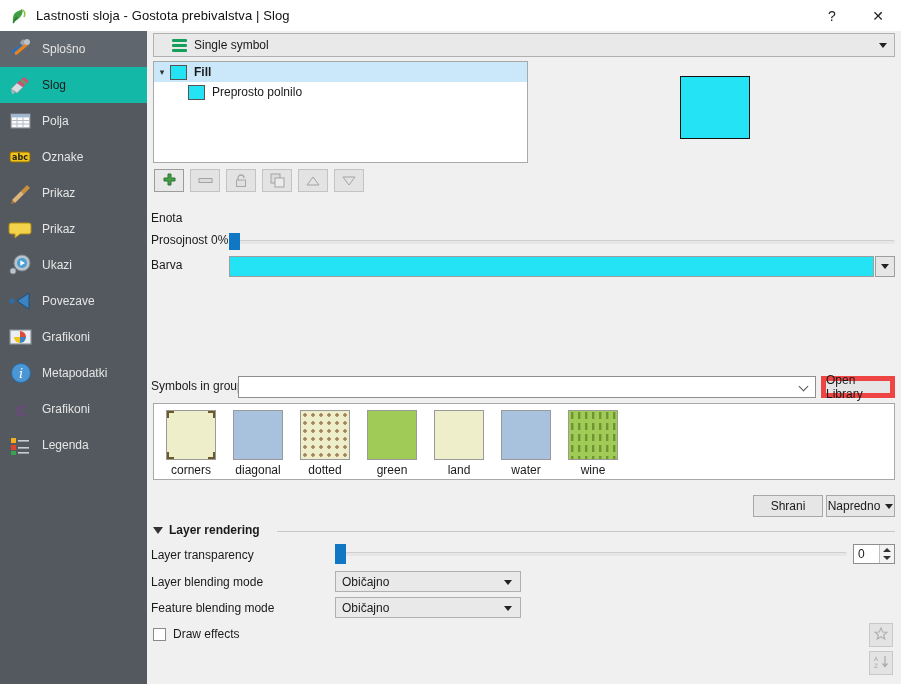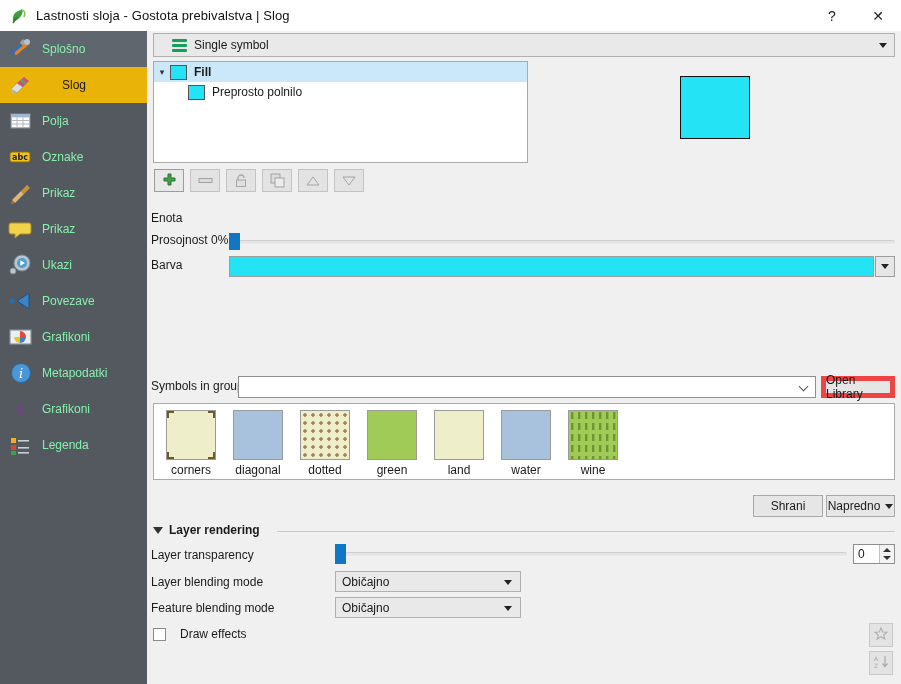--- a/index.html
+++ b/index.html
@@ -29,24 +29,24 @@
   }
   .tb-btn.close { width: 46px; }
 
   
   #sidebar {
     position: absolute; left: 0; top: 31px; width: 147px; height: 653px;
     background: #54595f;
   }
   .side-item {
     position: relative; height: 36px; display: flex; align-items: center;
-    padding-left: 8px; color: #86efac; font-size: 12px;
+    padding-left: 8px; color: #e5e5e5; font-size: 12px;
   }
   .side-item.hovered { background: #5f666d; }
-  .side-item.selected { background: #eab308; color: #1a1a1a; gap: 20px; }
+  .side-item.selected { background: #14b8a6; color: #1a1a1a; }
   .side-ico { width: 26px; height: 26px; margin-right: 8px; flex: 0 0 26px; position: relative; }
   .side-label { white-space: nowrap; }
 
   
   #content { position: absolute; left: 147px; top: 31px; width: 754px; height: 653px; background: #f0f0f0; }
 
   
   #renderer-combo {
     position: absolute; left: 6px; top: 2px; width: 742px; height: 24px;
     background: #e9e9e9; border: 1px solid #b0b0b0;
@@ -174,21 +174,21 @@
   #spin-box .sv { padding-left: 4px; font-size: 12px; }
   #spin-box .sbtns { position: absolute; right: 0; top: 0; width: 15px; height: 18px;
     border-left: 1px solid #c0c0c0; background: #f3f3f3; }
   #spin-box .sbtns .up, #spin-box .sbtns .dn {
     position: absolute; left: 3px; width: 0; height: 0;
     border-left: 4px solid transparent; border-right: 4px solid transparent;
   }
   #spin-box .sbtns .up { top: 3px; border-bottom: 4px solid #333; }
   #spin-box .sbtns .dn { bottom: 3px; border-top: 4px solid #333; }
 
-  .cb-row { position: absolute; left: 6px; display: flex; align-items: center; gap: 14px; font-size: 12px; }
+  .cb-row { position: absolute; left: 6px; display: flex; align-items: center; gap: 7px; font-size: 12px; }
   .cbox { width: 13px; height: 13px; background: #fff; border: 1px solid #8a8a8a; }
 
   .icon-btn-right {
     position: absolute; left: 722px; width: 24px; height: 24px;
     background: #e3e3e3; border: 1px solid #c8c8c8;
     display: flex; align-items: center; justify-content: center;
   }
 </style>
 </head>
 <body>

